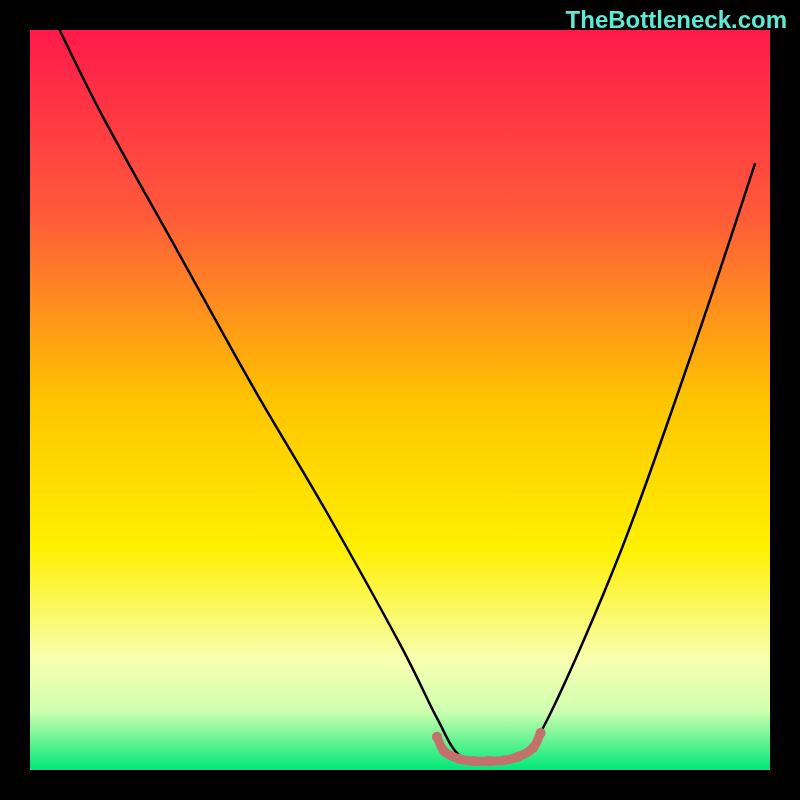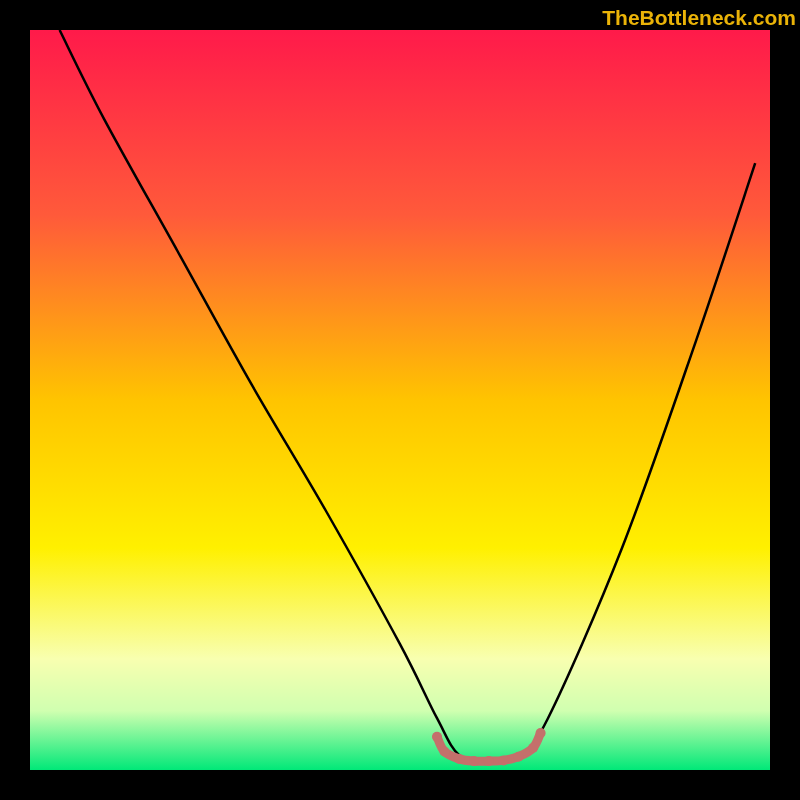--- a/index.html
+++ b/index.html
@@ -7,23 +7,23 @@
     padding: 0;
     width: 800px;
     height: 800px;
     background: #000;
     position: relative;
     font-family: Arial, sans-serif;
   }
   .watermark {
     position: absolute;
     top: 6px;
-    right: 4px;
-    color: #eab308;
-    font-size: 21px;
+    right: 13px;
+    color: #5eead4;
+    font-size: 24px;
     font-weight: bold;
     z-index: 10;
   }
   .plot-area {
     position: absolute;
     top: 30px;
     left: 30px;
     width: 740px;
     height: 740px;
   }

